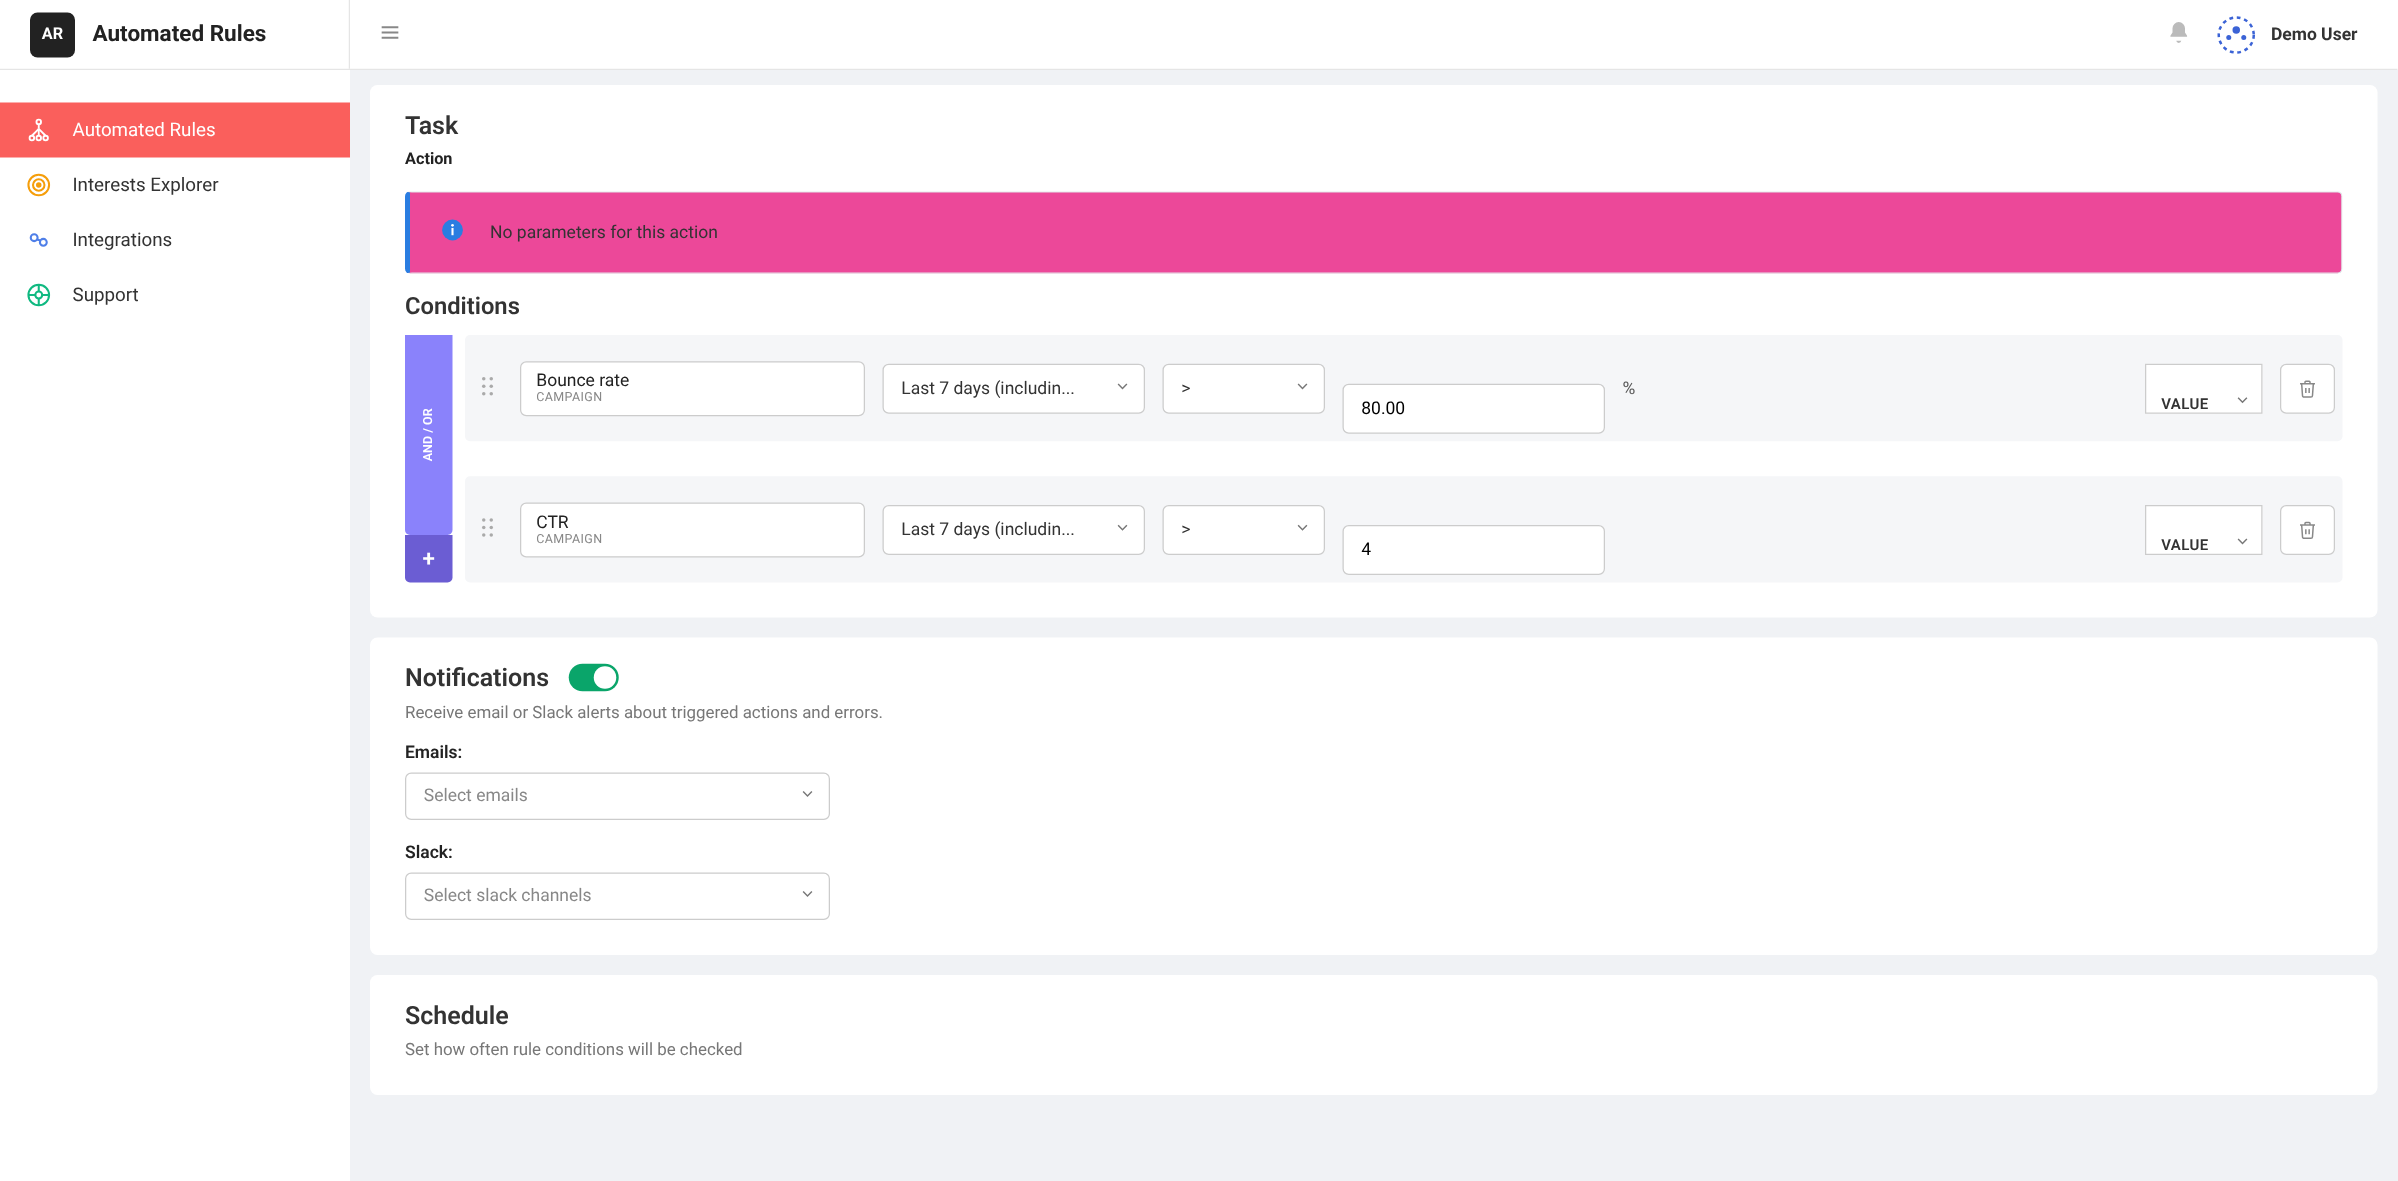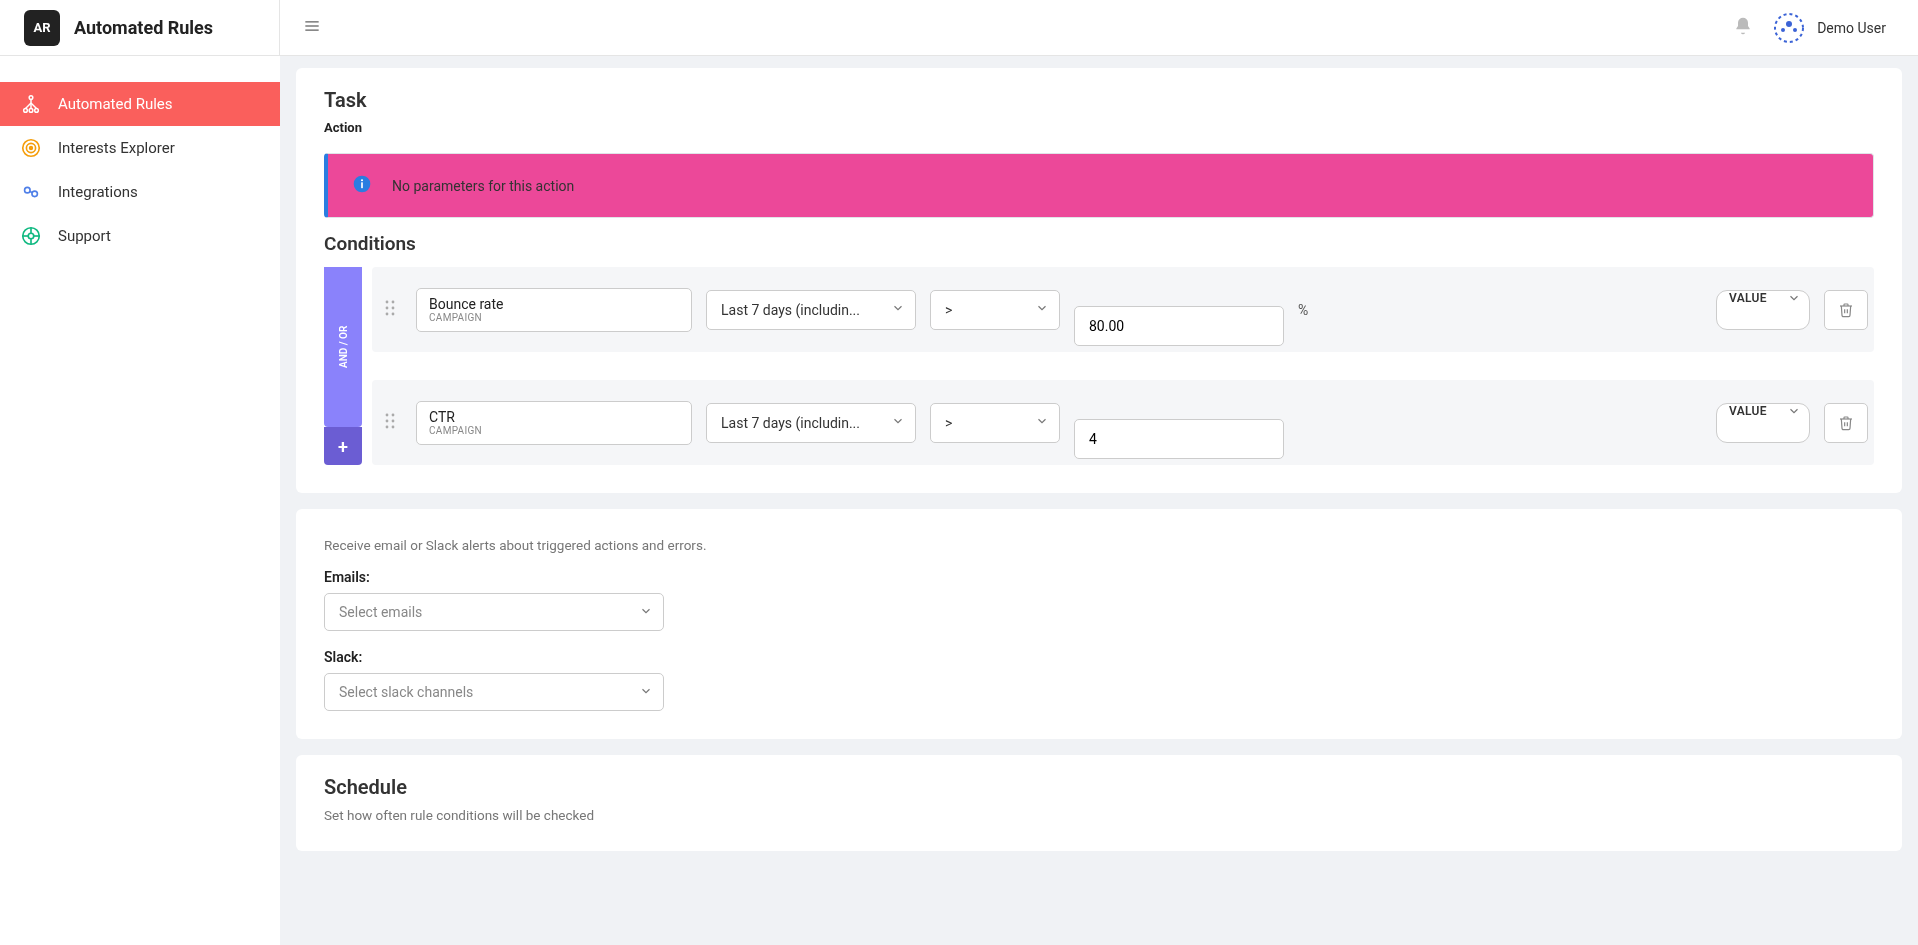--- a/index.html
+++ b/index.html
@@ -37,21 +37,21 @@
     color: #fff;
     border-radius: 6px;
     display: flex; align-items: center; justify-content: center;
     font-weight: 700;
     font-size: 13px;
     margin-right: 14px;
   }
   .brand-title { font-weight: 700; font-size: 18px; color: #222; }
   .header-mid { display: flex; align-items: center; padding-left: 16px; }
   .menu-toggle { color: #888; cursor: pointer; padding: 6px; }
-  .header-right { margin-left: auto; display: flex; align-items: center; padding-right: 32px; gap: 20px; }
+  .header-right { margin-left: auto; display: flex; align-items: center; padding-right: 32px; gap: 20px; font-weight: bold; }
   .bell { color: #bbb; }
   .user-wrap { display: flex; align-items: center; gap: 12px; }
   .user-avatar { width: 32px; height: 32px; }
   .user-name { font-size: 14px; color: #333; }
 
   .sidebar {
     position: fixed;
     top: 56px; left: 0; bottom: 0;
     width: 280px;
     background: #fff;
@@ -225,22 +225,22 @@
   .op-box .chev { position: absolute; right: 10px; color: #777; }
   .val-input {
     width: 210px; height: 40px;
     border: 1px solid #ccc; border-radius: 5px; background: #fff;
     padding: 0 14px; font-size: 14px; margin-top: 33px;
   }
   .unit { font-size: 14px; color: #555; width: 24px; }
   .row-spacer { flex: 1; }
   .value-dd {
     width: 94px; height: 40px;
-    border: 1px solid #ccc; border-radius: 11px; background: #fff;
-    display: flex; align-items: flex-start; padding: 0 28px 0 12px;
+    border: 1px solid #ccc; border-radius: 0; background: #fff;
+    display: flex; align-items: flex-end; padding: 0 28px 0 12px;
     position: relative; font-size: 12px; font-weight: 600; letter-spacing: 0.3px;
     cursor: pointer;
   }
   .value-dd .chev { position: absolute; right: 8px; color: #777; }
   .del-btn {
     width: 44px; height: 40px;
     border: 1px solid #ccc; border-radius: 5px; background: #fff;
     display: flex; align-items: center; justify-content: center;
     color: #888; cursor: pointer;
   }
@@ -470,20 +470,24 @@
                   <path d="M9 6V4a1 1 0 011-1h4a1 1 0 011 1v2"></path>
                 </svg>
             </div>
           </div>
         </div>
       </div>
     </div>
   </div>
 
   <div class="card">
+    <div class="cond-header-row">
+      <div class="section-title" style="margin-bottom:0">Notifications</div>
+      <div class="toggle"></div>
+    </div>
     <div class="desc" style="margin-top:8px">Receive email or Slack alerts about triggered actions and errors.</div>
 
     <span class="sub-label">Emails:</span>
     <div class="select-like">
       <span class="select-placeholder">Select emails</span>
       <span class="chev"><svg width="14" height="14" viewBox="0 0 24 24" fill="none" stroke="currentColor" stroke-width="2">
             <polyline points="6 9 12 15 18 9"></polyline>
           </svg></span>
     </div>
 

